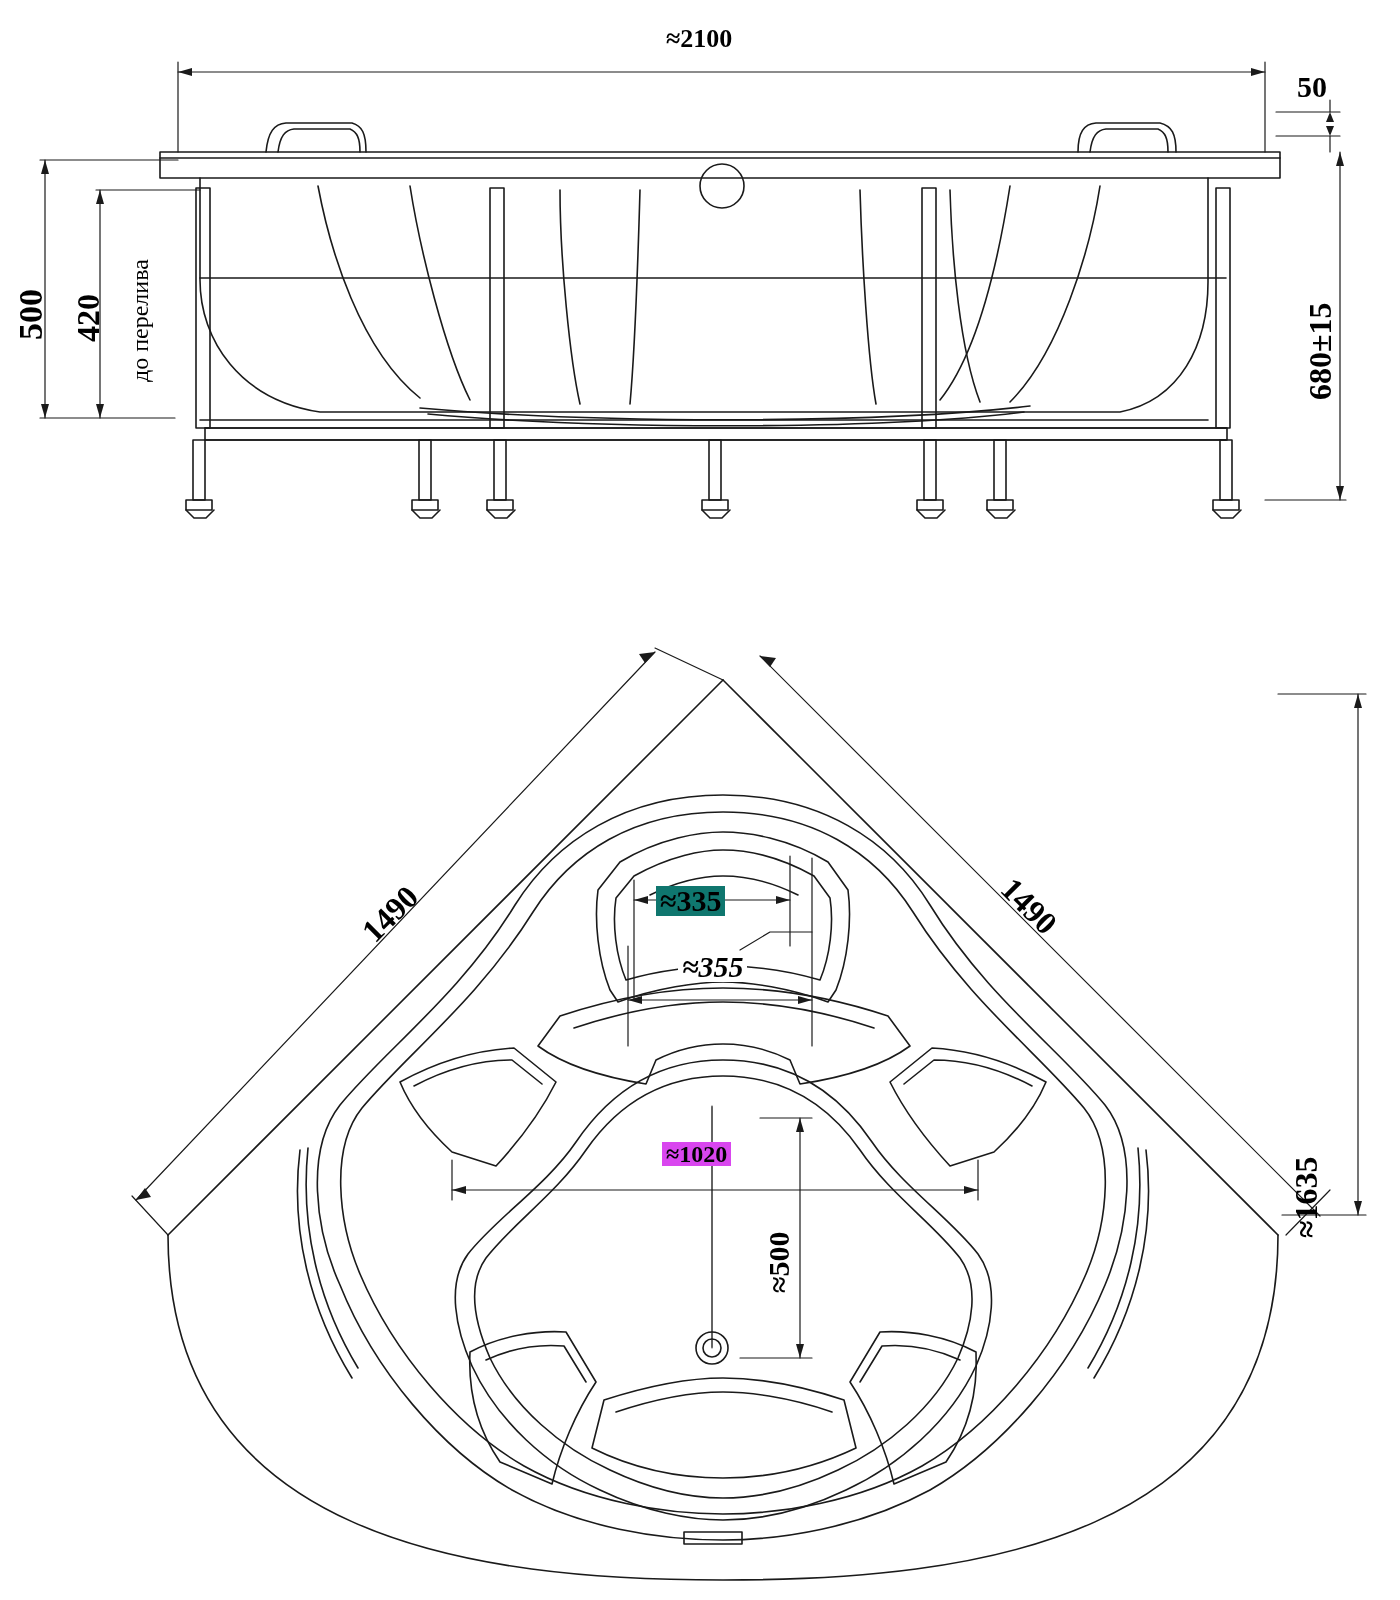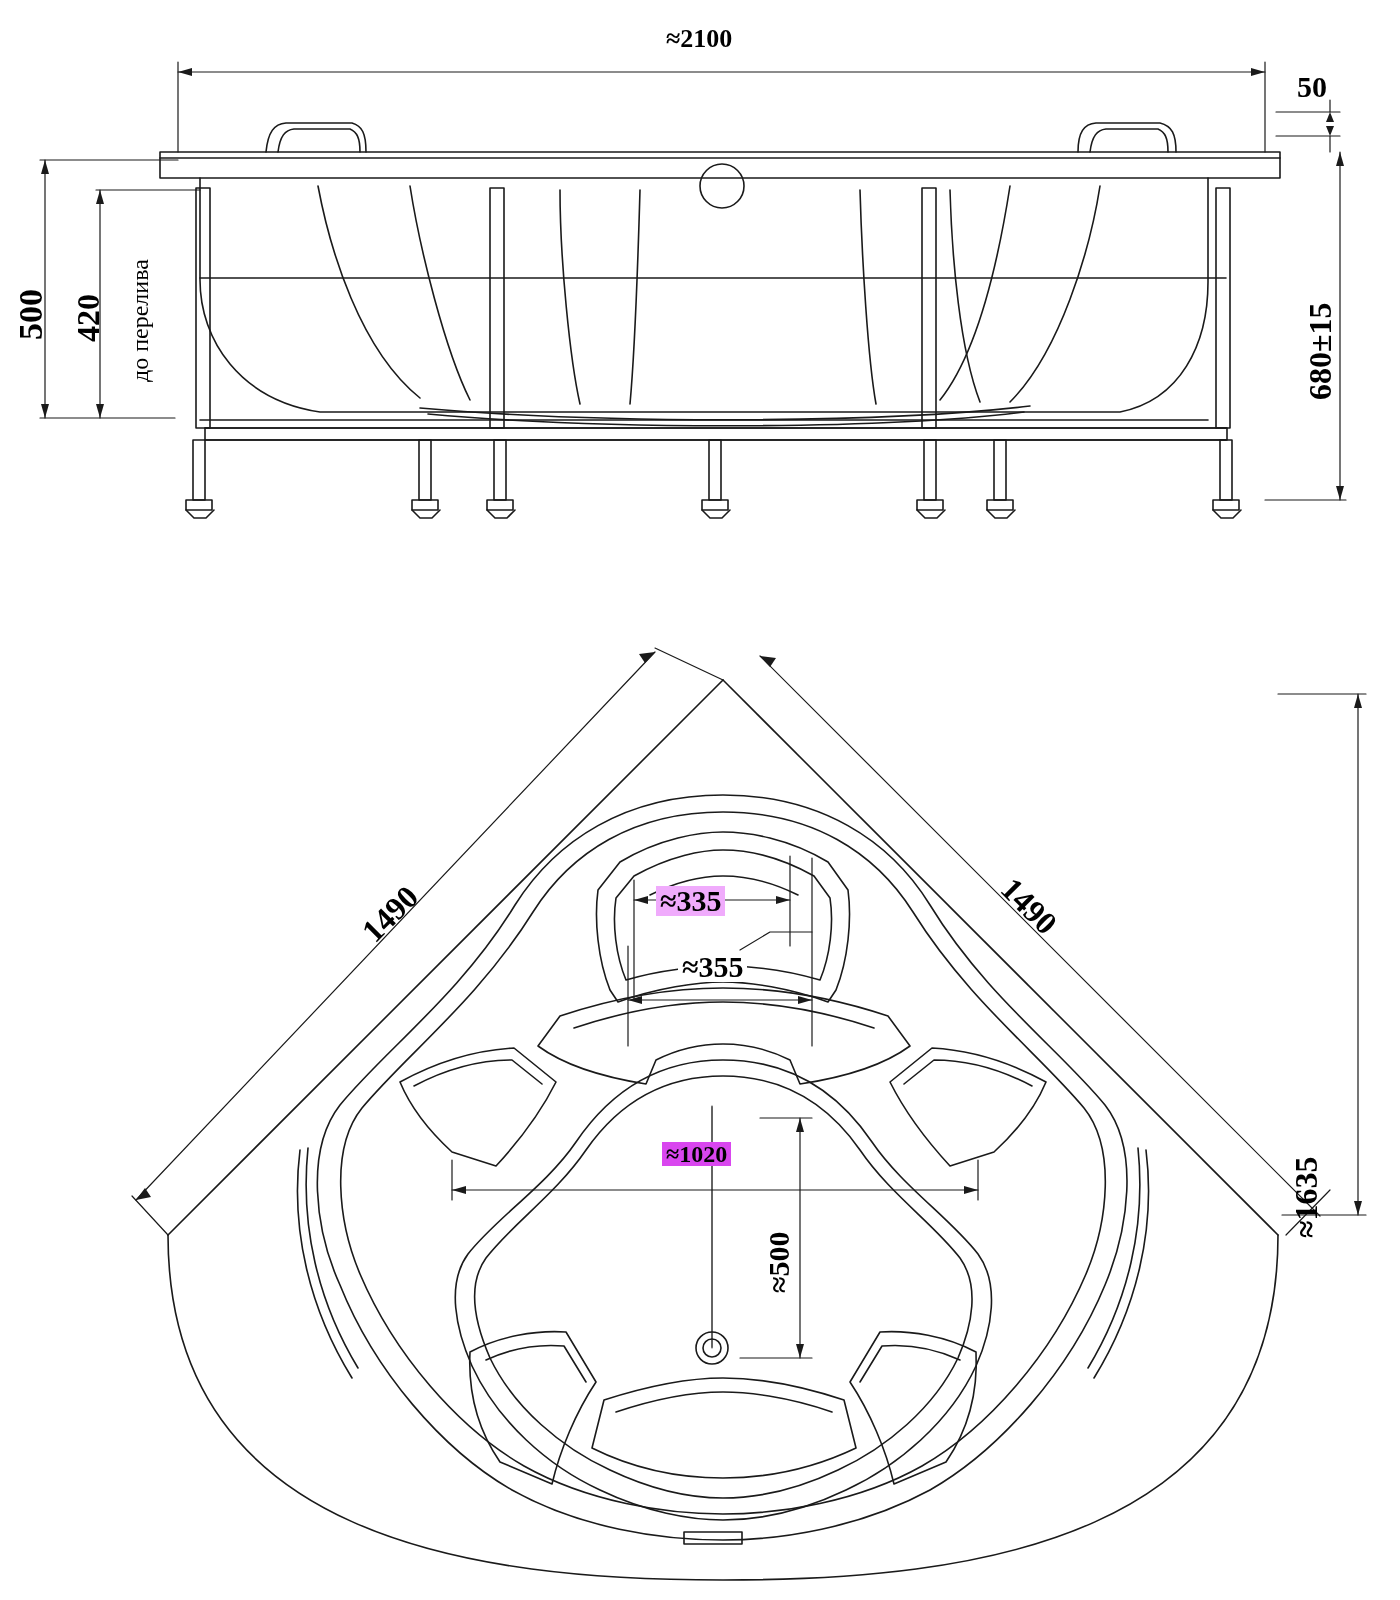--- a/index.html
+++ b/index.html
@@ -307,21 +307,21 @@
   <div class="dimlabel rot90" style="left:128px; top:382px; font-size:24px; font-weight:normal;">до перелива</div>
 
   <div class="dimlabel rot90" style="left:1304px; top:400px; font-size:32px;">680±15</div>
 
   <div class="dimlabel rotneg45" style="left:356px; top:925px; font-size:32px;">1490</div>
 
   <div class="dimlabel rot45" style="left:1018px; top:872px; font-size:32px;">1490</div>
 
   <div class="dimlabel rot90" style="left:1290px; top:1238px; font-size:32px;">≈1635</div>
 
-  <div class="dimlabel" style="left:656px; top:886px; font-size:30px; background:#f0abfc; padding:0 4px;">≈335</div>
-
-  <div class="dimlabel" style="left:678px; top:952px; font-size:30px; background:#fff; padding:0 4px;">≈355</div>
+  <div class="dimlabel" style="left:656px; top:886px; font-size:30px; background:#0f766e; padding:0 4px;">≈335</div>
+
+  <div class="dimlabel" style="left:678px; top:952px; font-size:30px; background:#fff; padding:0 4px;font-style:italic;">≈355</div>
 
   <div class="dimlabel" style="left:662px; top:1142px; font-size:24px; background:#d946ef; padding:0 4px;">≈1020</div>
 
   <div class="dimlabel rot90" style="left:764px; top:1296px; font-size:30px; background:#fff; padding:0 3px;">≈500</div>
 
 </div>
 
 </body></html>

